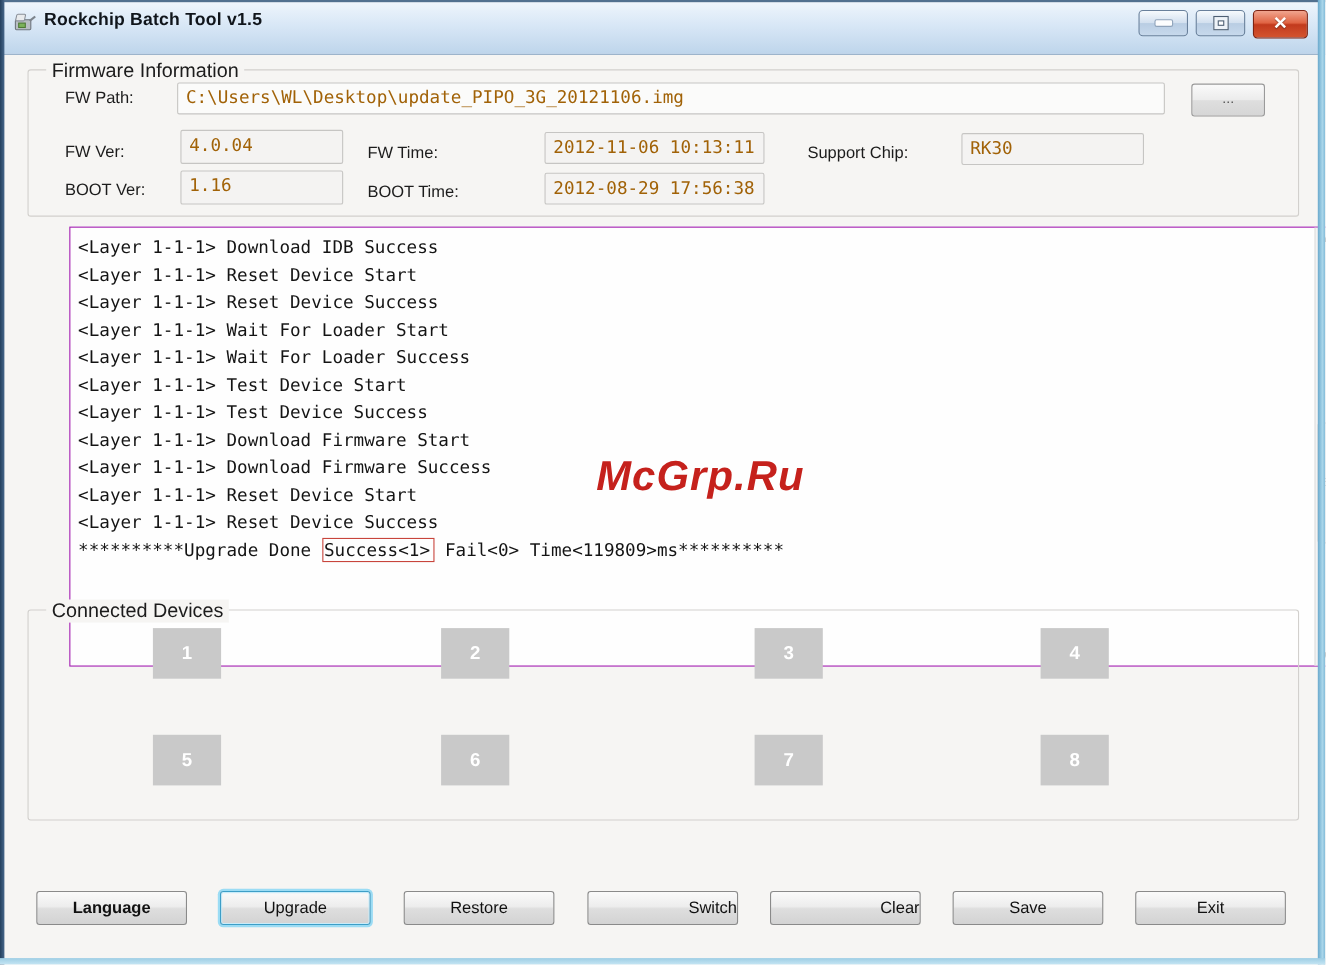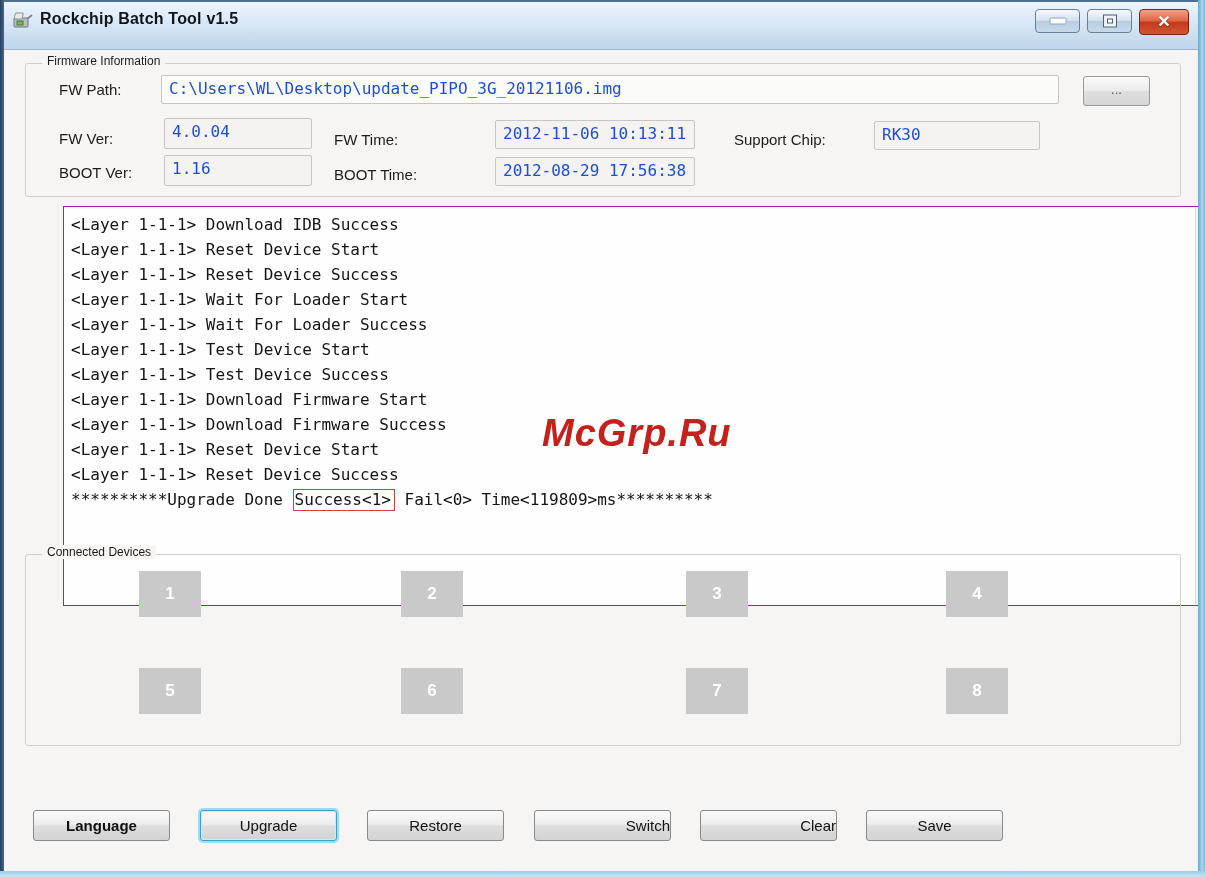--- a/index.html
+++ b/index.html
@@ -39,28 +39,28 @@
     color:#fff; font-weight:bold; font-size:16px; text-align:center; line-height:24px;
     text-shadow:0 1px 1px rgba(0,0,0,.4);
   }
 
   
   .groupbox {
     position:absolute; border:1px solid #d2d0cd; border-radius:3px; background:transparent;
   }
   .groupbox > .group-label {
     position:absolute; top:-10px; left:16px; background:#f6f5f3; padding:0 5px;
-    font-size:12px; color:#1c1c1c;
+    font-size:18px; color:#1c1c1c;
   }
   .fw-group { left:25px; top:63px; width:1156px; height:134px; }
 
   .fld-label { position:absolute; font-size:15px; color:#1c1c1c; white-space:nowrap; }
   .fld {
     position:absolute; background:#fbfbfa; border:1px solid #c6c5c3; border-radius:2px;
-    font-family:"DejaVu Sans Mono", monospace; font-size:16px; color:#1d4ed8;
+    font-family:"DejaVu Sans Mono", monospace; font-size:16px; color:#a16207;
     padding:3px 7px 0 7px; white-space:nowrap; overflow:hidden;
   }
   .fld.gray { background:#f4f3f2; }
 
   .browse-btn {
     position:absolute; left:1057px; top:12px; width:67px; height:30px;
     border:1px solid #9a9a9a; border-radius:3px; color:#555; font-size:13px;
     background:linear-gradient(180deg,#fafafa,#ececec 48%,#dedede 52%,#d6d6d6);
     text-align:center; line-height:26px;
   }
@@ -224,13 +224,14 @@
       <div class="device-slot">7</div>
       <div class="device-slot">8</div>
     </div>
 
   <button class="action-btn b-language">Language</button>
   <button class="action-btn b-upgrade focused">Upgrade</button>
   <button class="action-btn b-restore">Restore</button>
   <button class="action-btn b-switch">Switch</button>
   <button class="action-btn b-clear">Clear</button>
   <button class="action-btn b-save">Save</button>
+  <button class="action-btn b-exit">Exit</button>
 </div>
 
 </body></html>

